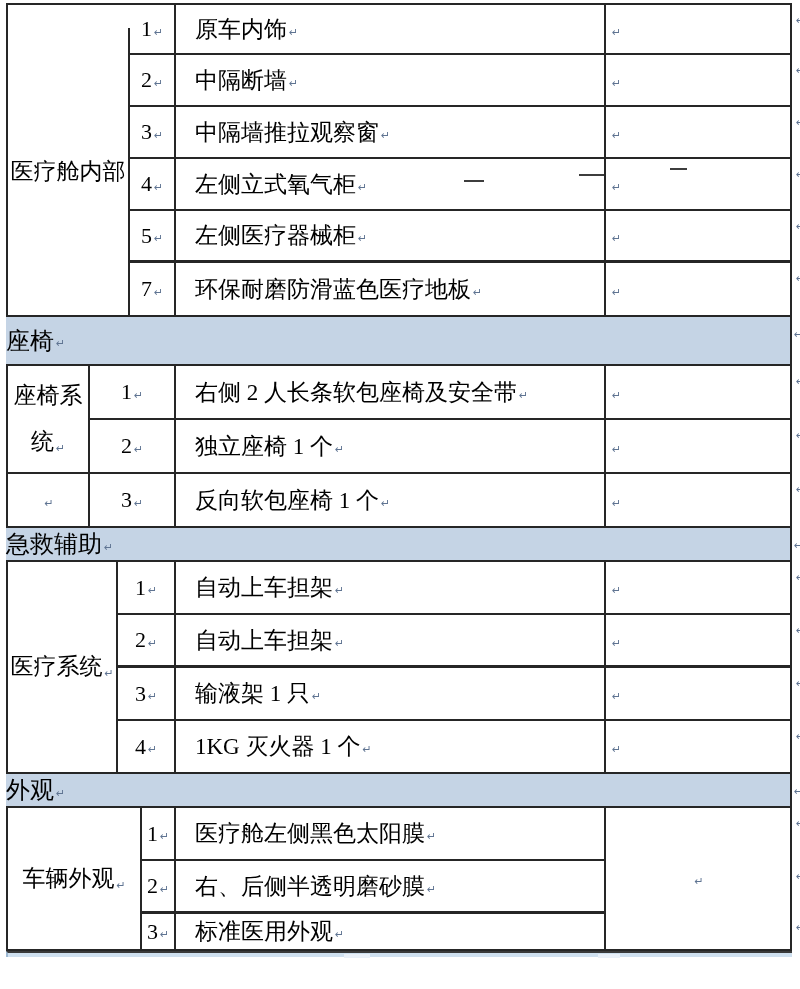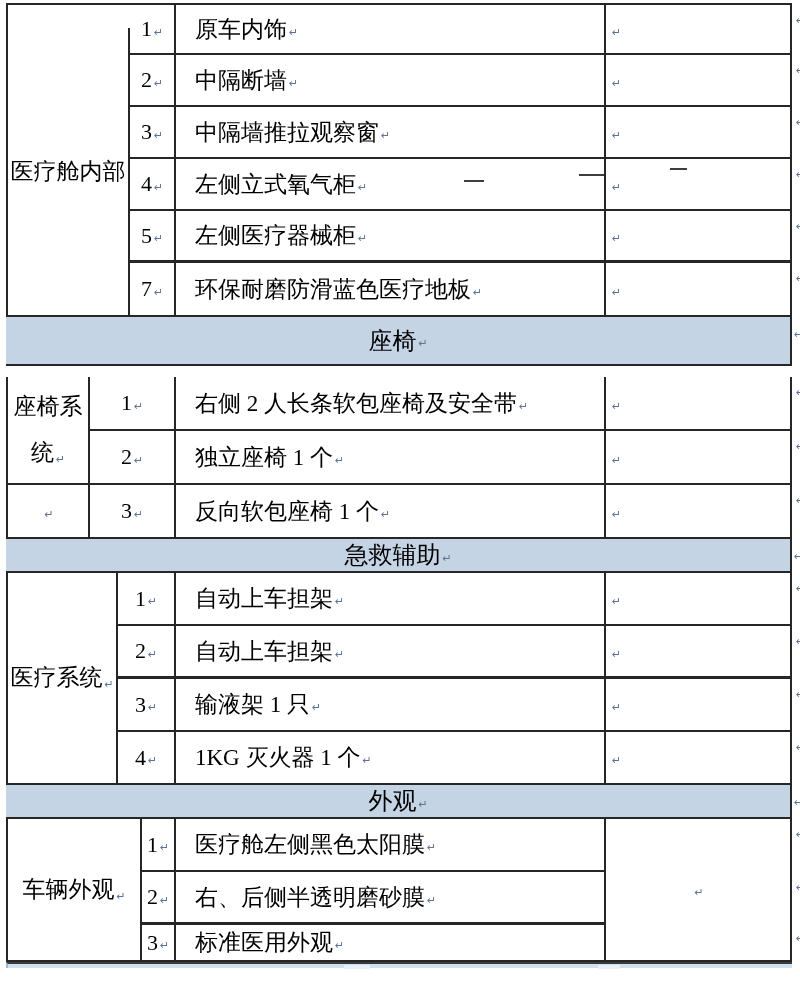--- a/index.html
+++ b/index.html
@@ -2,32 +2,32 @@
 <html><head>
 <meta charset="utf-8">
 <style>
   html,body{margin:0;padding:0;background:#fff;}
   .page{position:relative;width:800px;height:989px;background:#fff;overflow:hidden;
         font-family:"Liberation Serif","DejaVu Serif",serif;color:#000;}
   .tbl{position:absolute;left:6px;top:3px;width:786px;}
   .band{position:relative;display:grid;border-left:2px solid #262626;box-sizing:border-box;}
   .band.first{border-top:2px solid #262626;}
   .ga{grid-template-columns:122px 46px 430px 186px;grid-template-rows:50px 52px 52px 52px 52px 54px;}
-  .gb{grid-template-columns:82px 86px 430px 186px;grid-template-rows:54px 54px 54px;margin-top:11px;}
+  .gb{grid-template-columns:82px 86px 430px 186px;grid-template-rows:54px 54px 54px;}
   .gc{grid-template-columns:110px 58px 430px 186px;grid-template-rows:53px 53px 53px 53px;}
   .gd{grid-template-columns:134px 34px 430px 186px;grid-template-rows:53px 53px 37px;}
   .cell{display:flex;align-items:center;box-sizing:border-box;
         border-right:2px solid #262626;border-bottom:2px solid #262626;position:relative;}
   .thickb{border-bottom-width:3px;}
   .label{justify-content:center;text-align:center;font-size:23px;line-height:46px;}
   .num{justify-content:center;font-size:22px;}
   .desc{padding-left:19px;font-size:23px;white-space:nowrap;overflow:hidden;}
   .val{padding-left:4px;}
   .valc{justify-content:center;padding-left:0;}
-  .hdr{display:flex;align-items:center;justify-content:center;font-size:24px;
+  .hdr{display:flex;align-items:center;justify-content:flex-start;font-size:24px;
        background:#c5d4e5;border-right:2px solid #262626;border-bottom:2px solid #262626;
        box-sizing:border-box;position:relative;}
   .hband-b{height:49px;}
   .hband{height:34px;}
   .pmark{font-family:"DejaVu Sans",sans-serif;font-size:11px;color:#5f7492;
          margin-left:2px;position:relative;top:3px;line-height:1;}
   .rowend{position:absolute;left:788px;font-family:"DejaVu Sans",sans-serif;
           font-size:11px;color:#5f7492;line-height:1;}
   .dashline{position:absolute;height:2px;background:#3d3d3d;}
   .d1{left:288px;top:21px;width:20px;}

